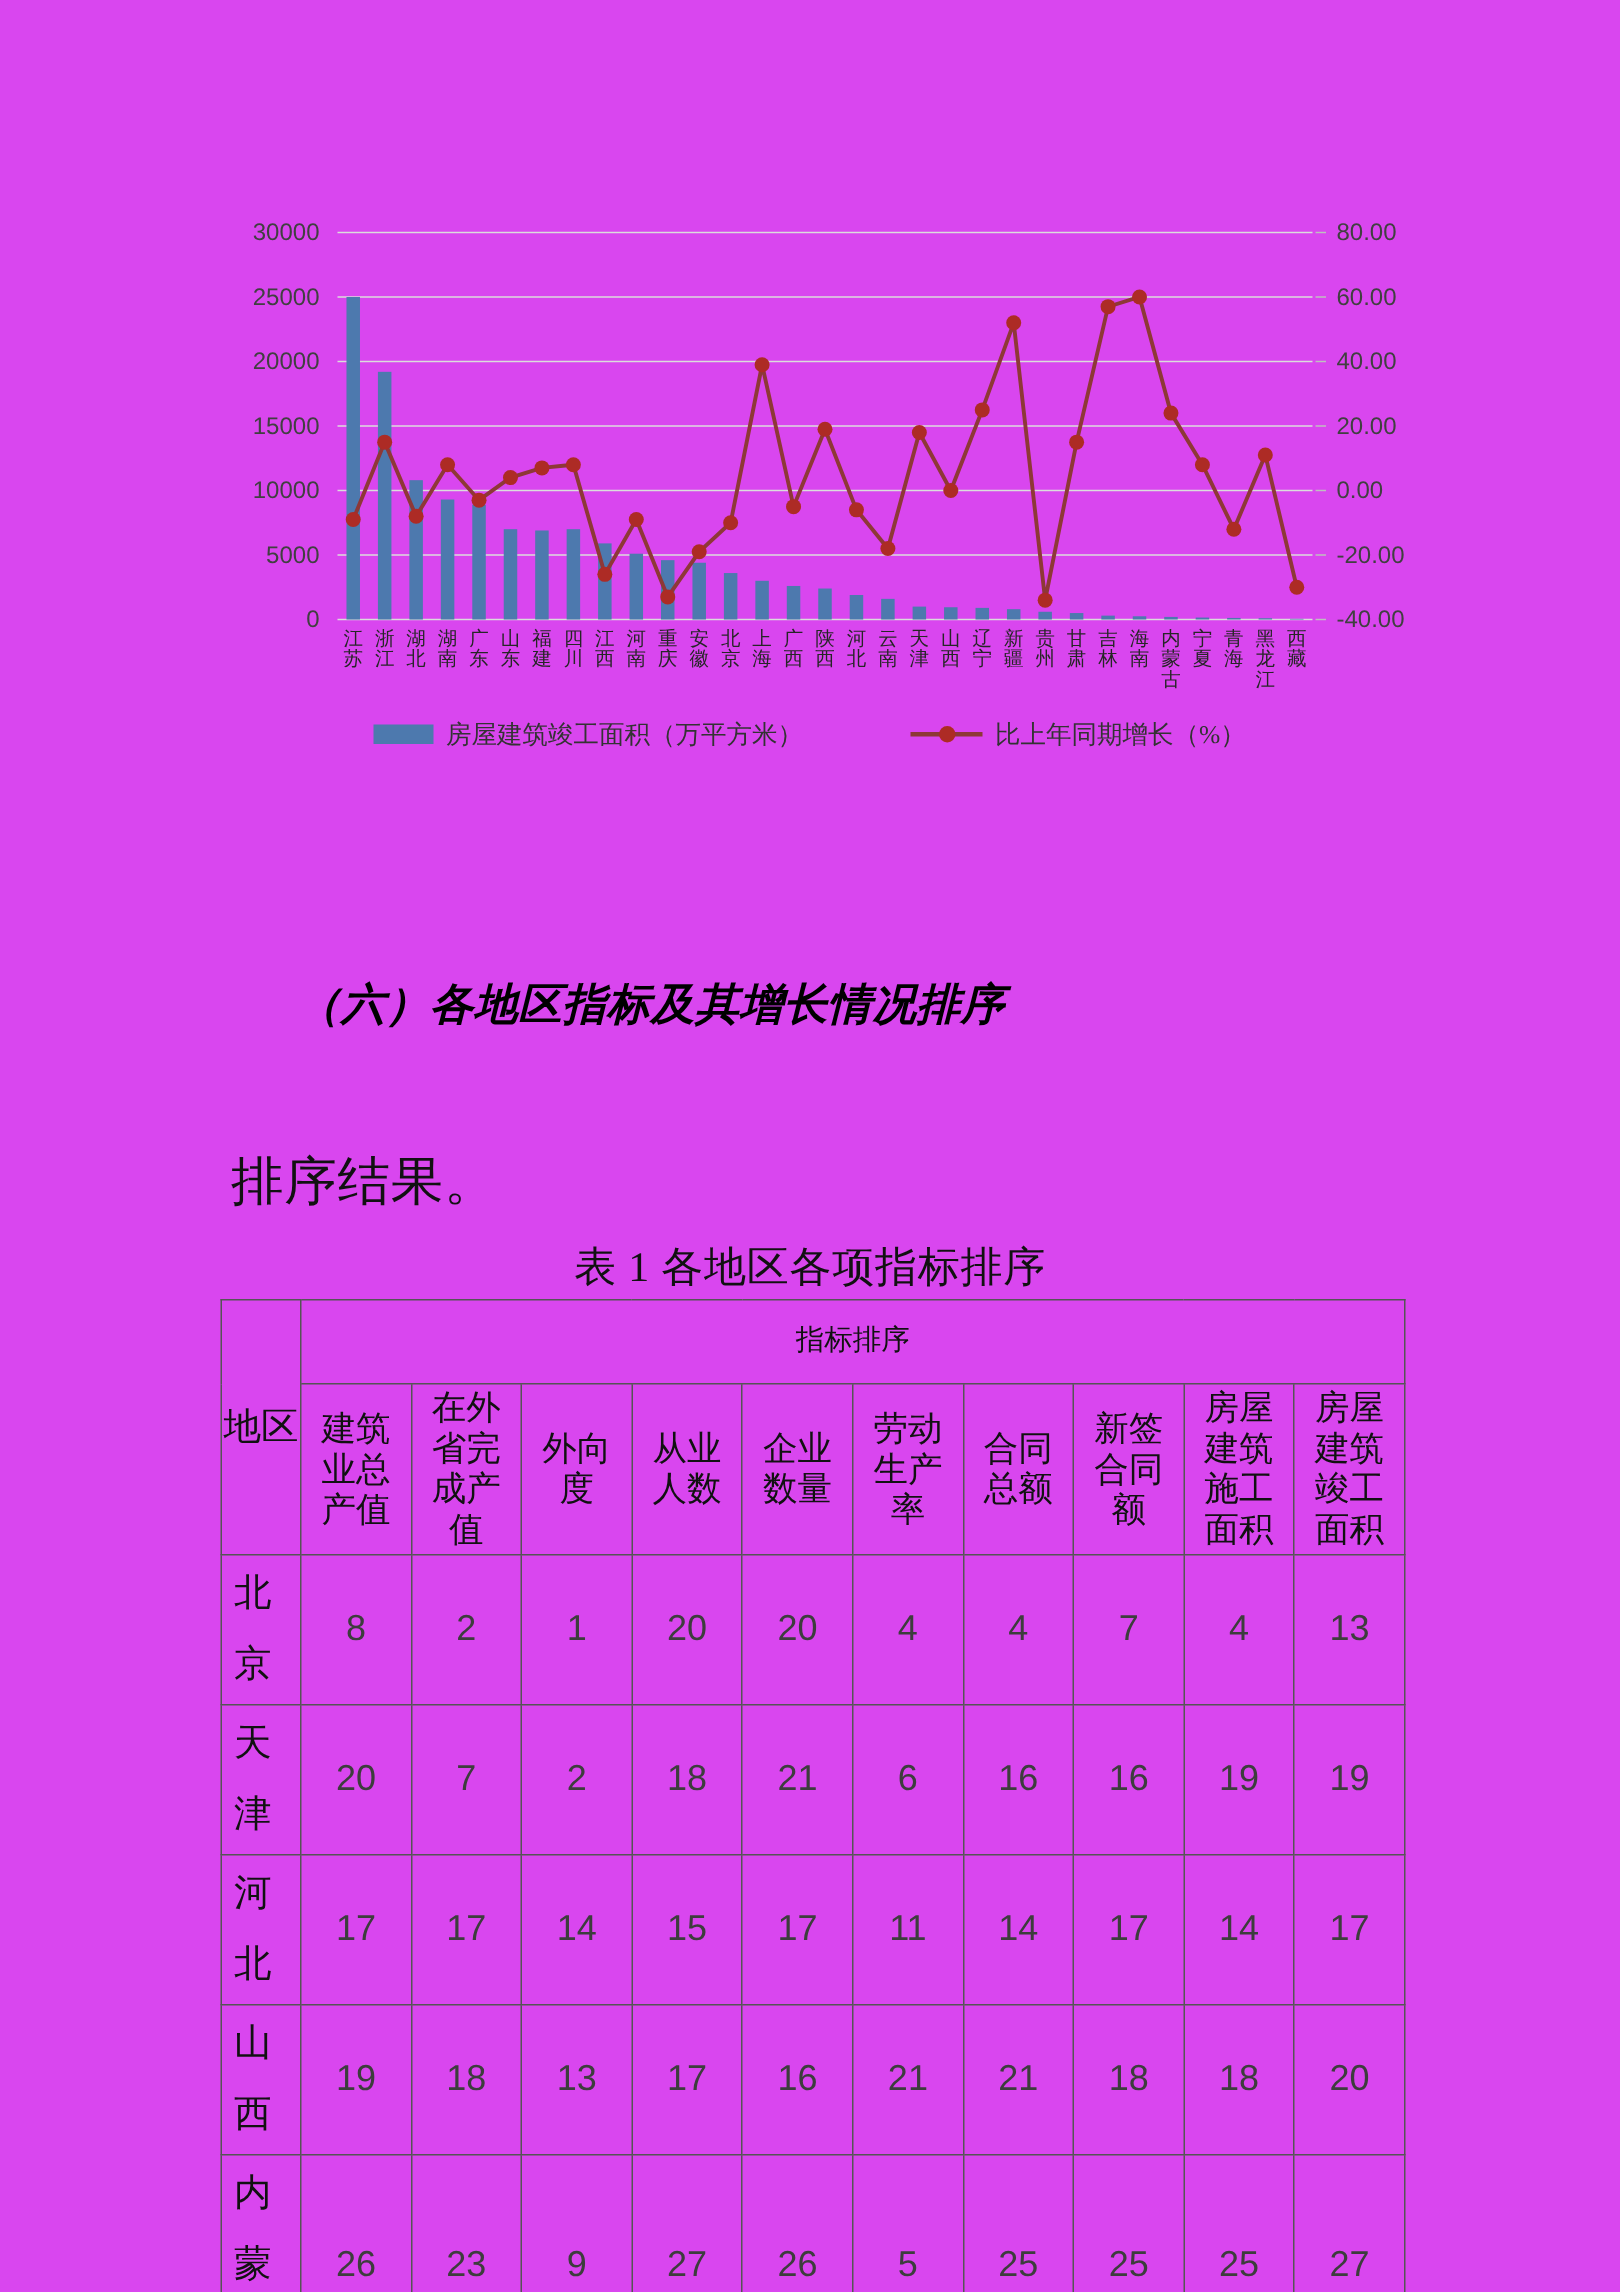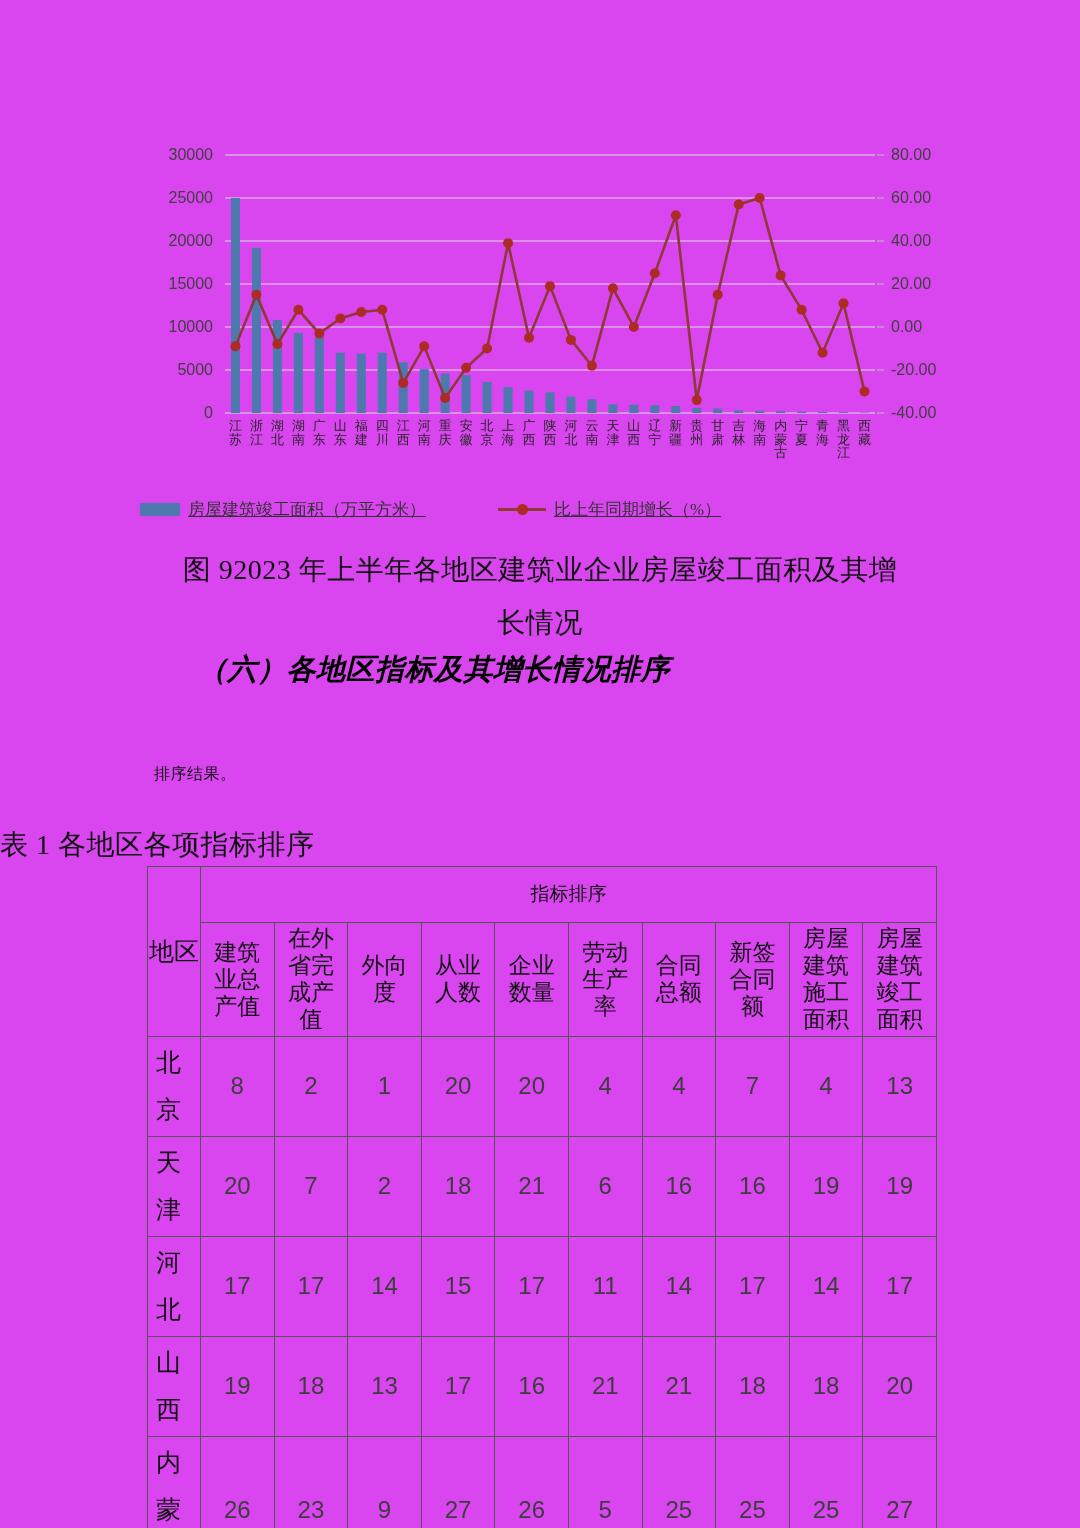--- a/index.html
+++ b/index.html
@@ -4,38 +4,38 @@
 <style>
   html,body{margin:0;padding:0;background:#ffffff;}
   .page{position:relative;width:1080px;height:1528px;background:#d946ef;overflow:hidden;
         font-family:"Liberation Serif","DejaVu Serif",serif;color:#1a1a1a;}
 
   
   .chart-wrap{position:absolute;left:140px;top:118px;width:800px;}
   .chart-wrap svg{display:block;}
   .tick{font-family:"Liberation Sans","DejaVu Sans",sans-serif;font-size:16px;fill:#404040;}
   .xlab{font-family:"Liberation Serif","DejaVu Serif",serif;font-size:13px;fill:#262626;}
-  .legend{display:flex;justify-content:flex-start;align-items:center;gap:72px;margin-top:22px;
-          font-size:17px;color:#333;text-decoration:underline;}
+  .legend{display:flex;justify-content:center;align-items:center;gap:72px;margin-top:2px;
+          font-size:17px;color:#333;}
   .legend-item{display:flex;align-items:center;gap:8px;}
   .sw-bar{display:inline-block;width:40px;height:13px;background:#4d79ae;}
   .sw-line{display:inline-block;position:relative;width:48px;height:3px;background:#8e3837;}
   .sw-line::after{content:'';position:absolute;left:19px;top:-4px;width:11px;height:11px;
                   border-radius:50%;background:#ad2b25;}
 
   
   .caption{position:absolute;left:0;top:543px;width:1080px;text-align:center;
            font-size:28px;line-height:53px;letter-spacing:0.5px;color:#111;}
   .heading{position:absolute;left:198px;top:650px;font-size:29px;font-weight:bold;color:#000;
            letter-spacing:0.5px;font-style:italic;}
   .para1{position:absolute;left:154px;top:707px;width:790px;font-size:28px;color:#111;
          text-indent:34px;letter-spacing:0.5px;}
-  .para2{position:absolute;left:154px;top:764px;width:790px;font-size:16px;color:#111;
+  .para2{position:absolute;left:154px;top:764px;width:790px;font-size:35px;color:#111;
          letter-spacing:0.5px;}
-  .tbl-title{position:absolute;left:0;top:826px;width:1080px;
+  .tbl-title{position:absolute;left:0;top:826px;width:1080px;text-align:center;
              font-size:28px;color:#111;letter-spacing:0.5px;}
 
   
   .tbl-wrap{position:absolute;left:147px;top:866px;}
   table{border-collapse:collapse;table-layout:fixed;width:789px;}
   th,td{border:1px solid #555;padding:0;text-align:center;vertical-align:middle;
         font-weight:normal;}
   th{font-size:23px;line-height:1.18;color:#111;padding:2px 9px;}
   th.group-h{font-size:19px;}
   th.region-h{font-size:25px;padding:2px 1px;}
@@ -179,24 +179,20 @@
         <span class="sw-bar"></span>
         <span>房屋建筑竣工面积（万平方米）</span>
       </span>
       <span class="legend-item">
         <span class="sw-line"></span>
         <span>比上年同期增长（%）</span>
       </span>
     </div>
   </div>
 
-  <div class="caption">
-    <div>图 92023 年上半年各地区建筑业企业房屋竣工面积及其增</div>
-    <div>长情况</div>
-  </div>
 
   <div class="heading">（六）各地区指标及其增长情况排序</div>
 
   <div class="para2">排序结果。</div>
 
   <div class="tbl-title">表 1 各地区各项指标排序</div>
 
   <div class="tbl-wrap">
     <table id="rank-table">
         <colgroup>

